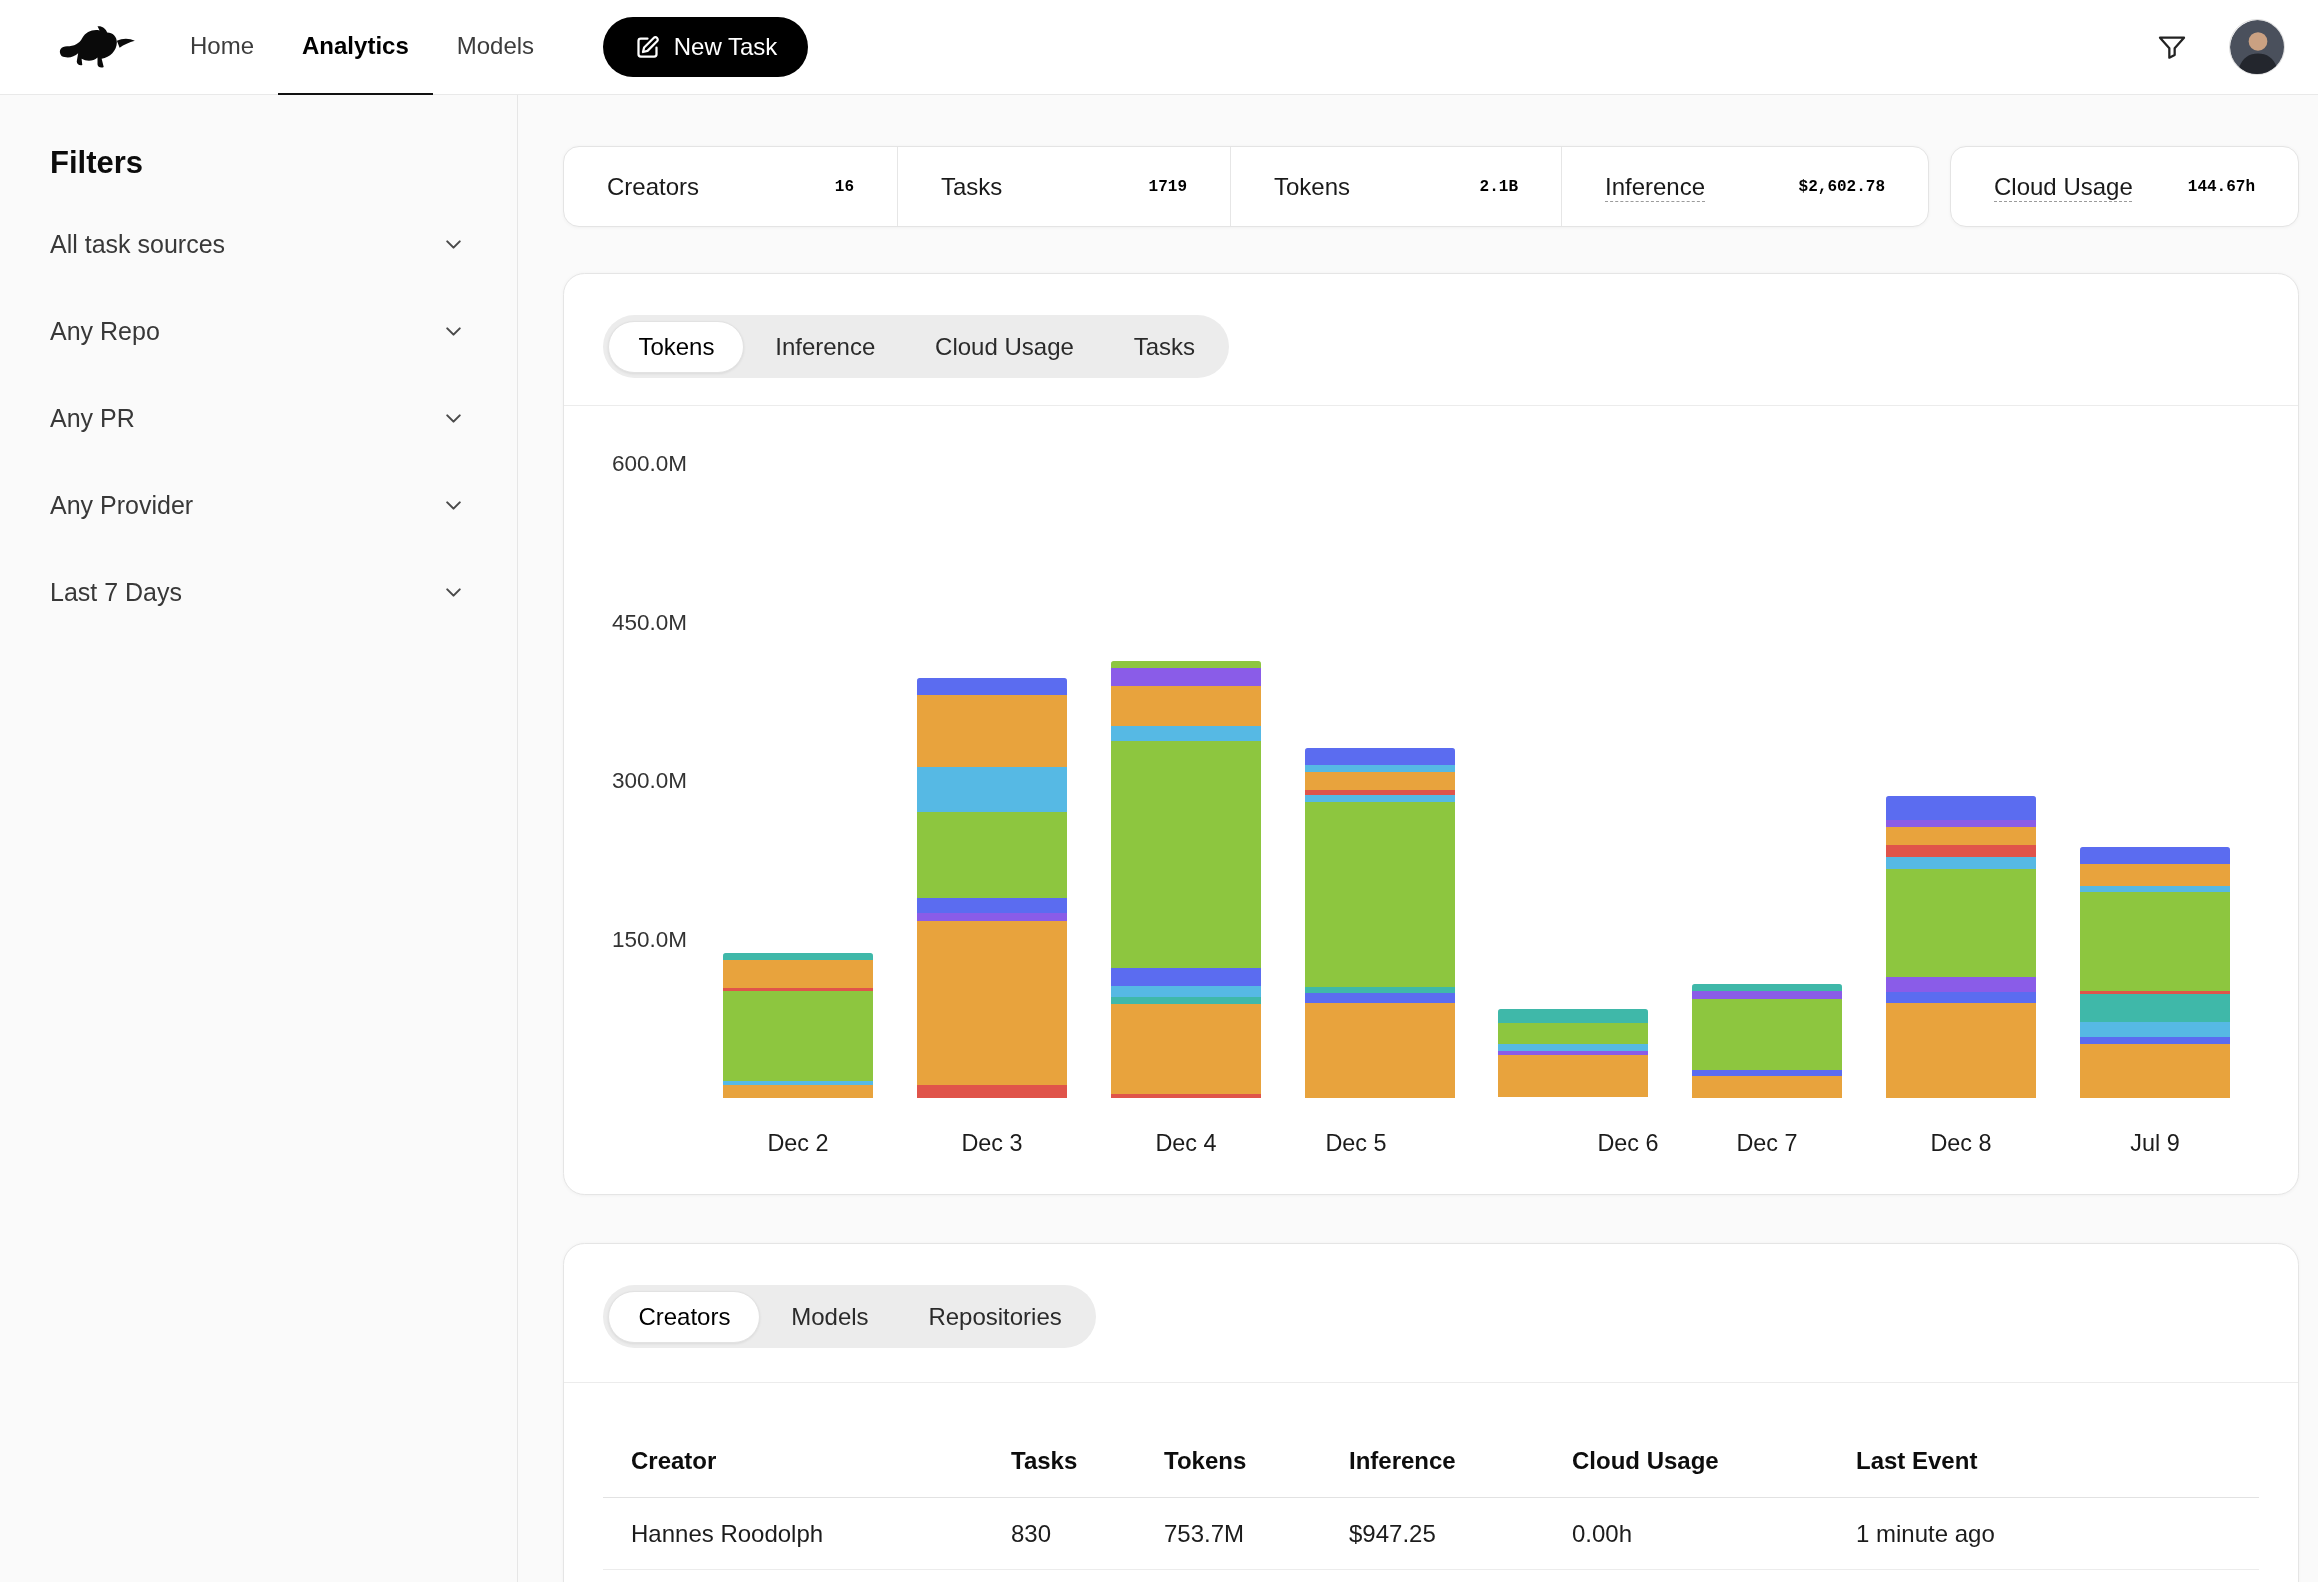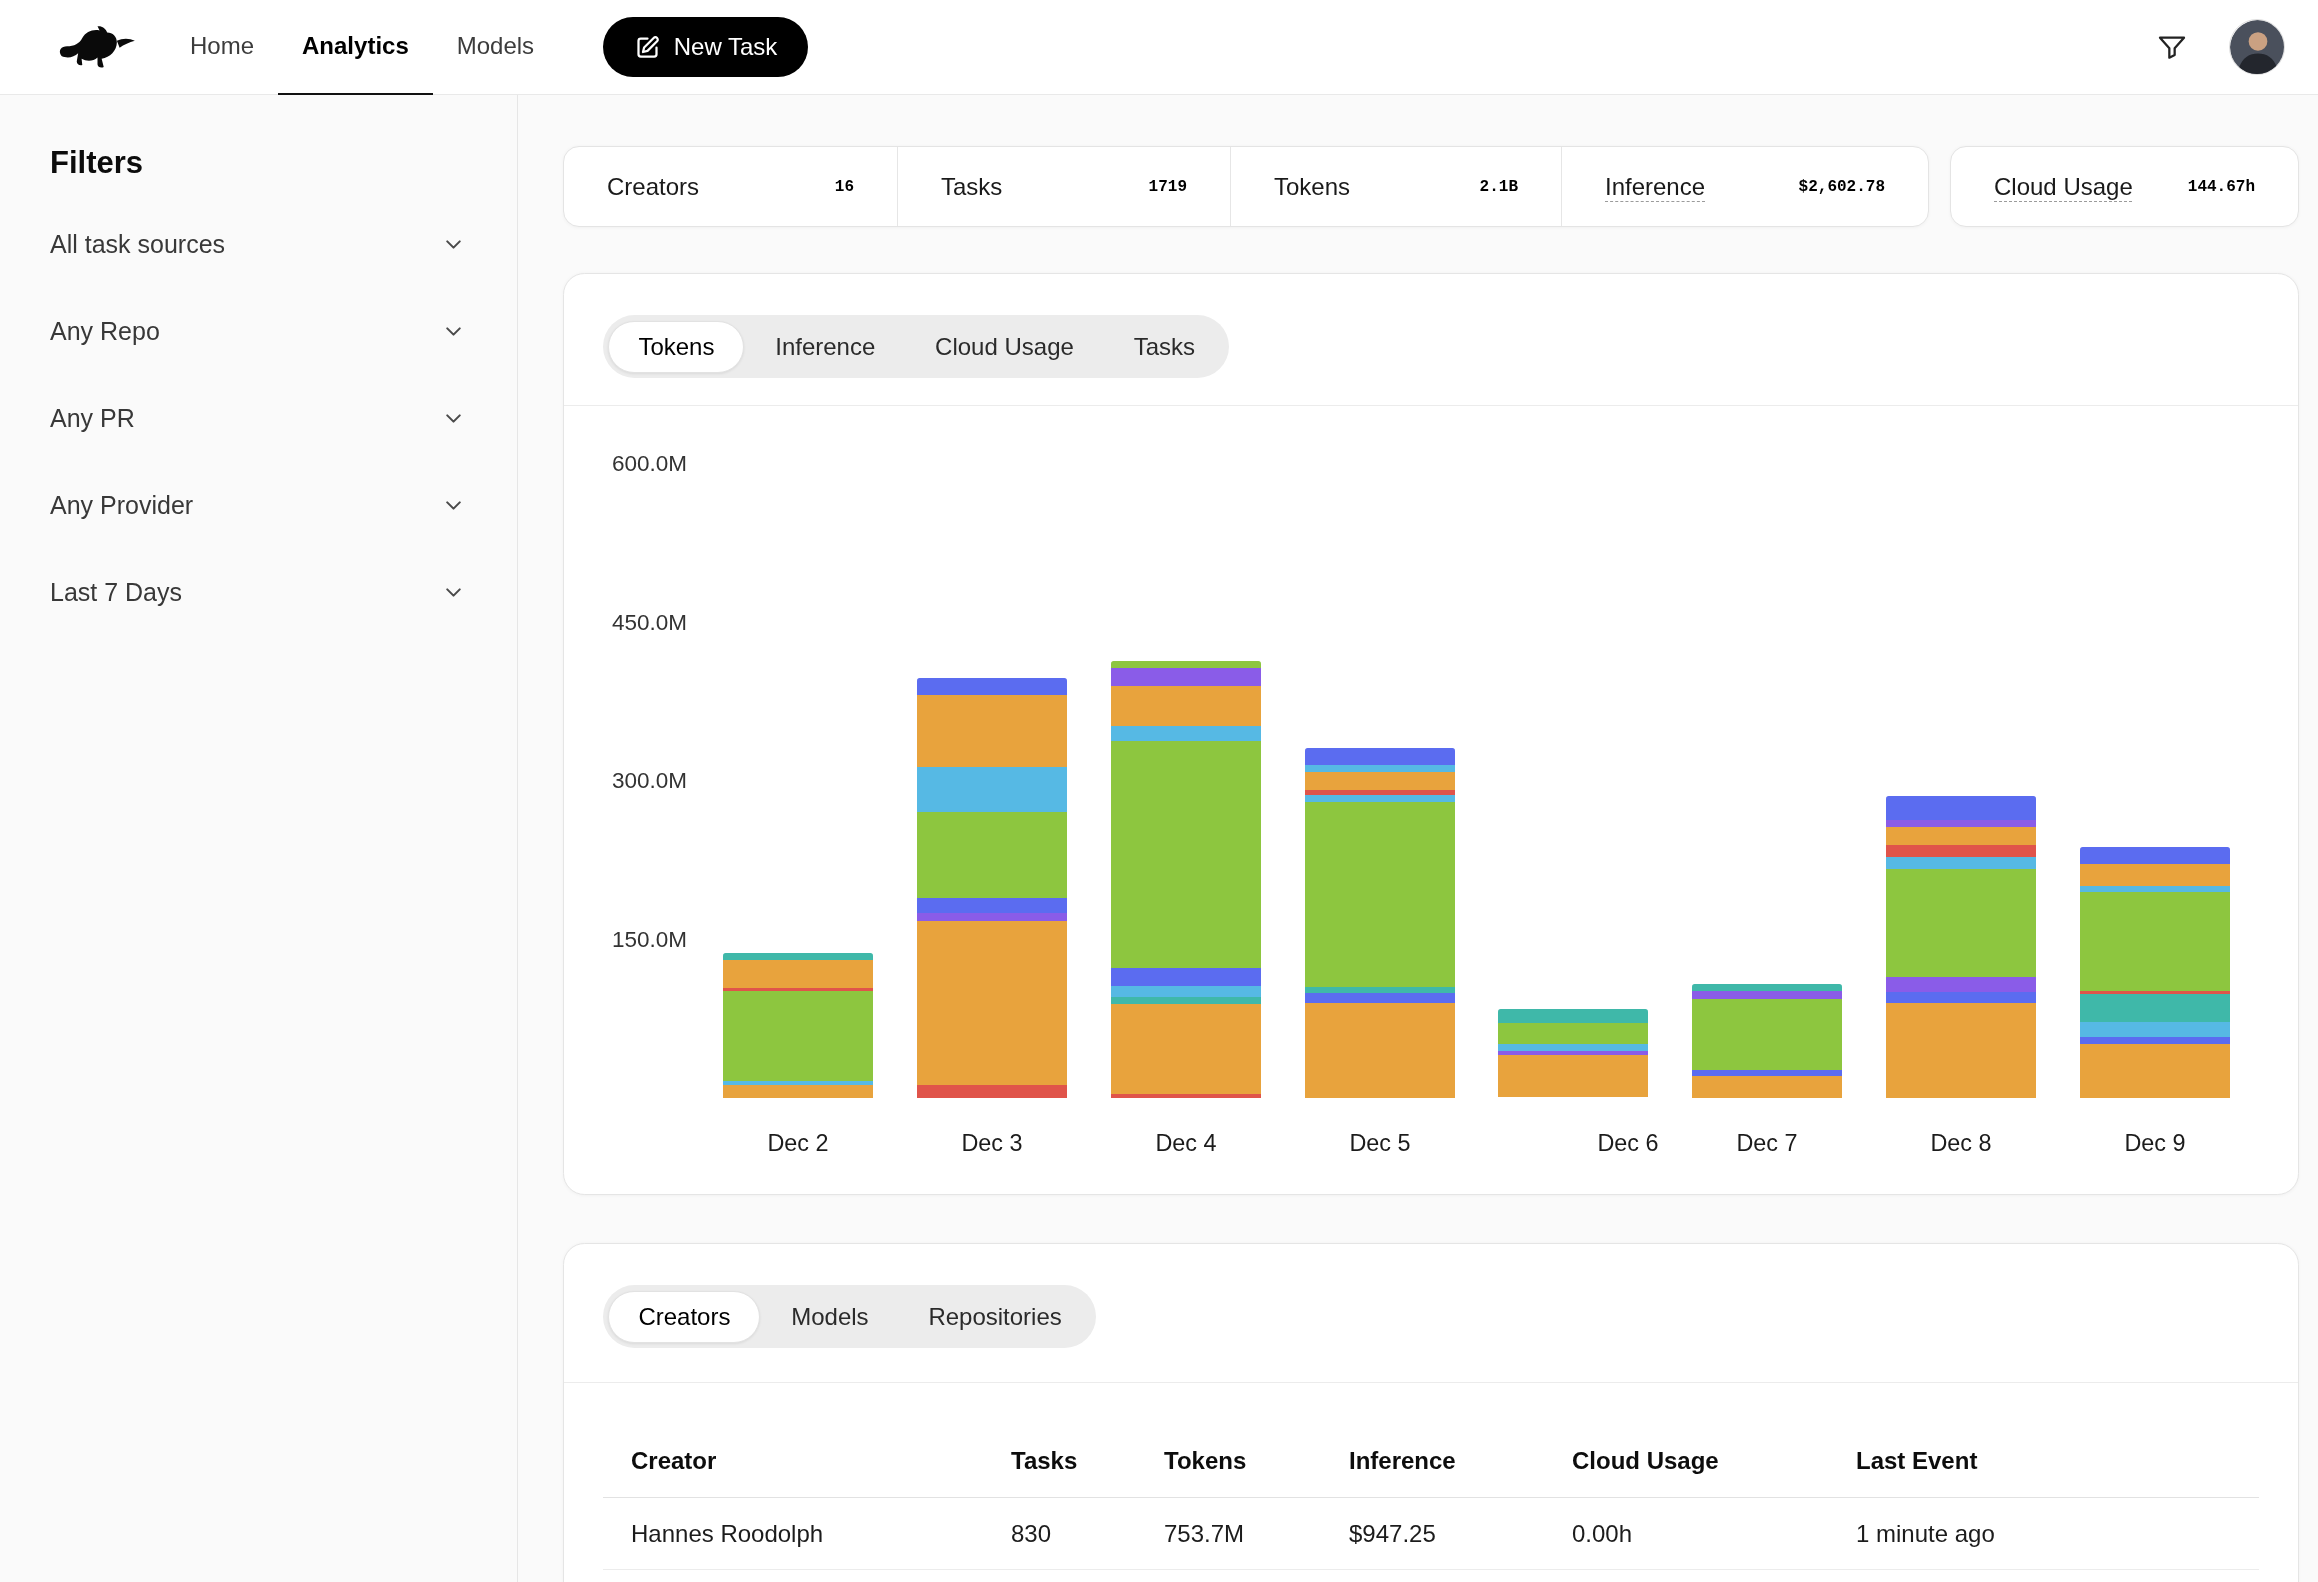--- a/index.html
+++ b/index.html
@@ -304,21 +304,21 @@
           <div class="bar-seg" style="height: 17px; background: rgb(91, 108, 240);"></div>
           <div class="bar-seg" style="height: 7.4px; background: rgb(86, 185, 228);"></div>
           <div class="bar-seg" style="height: 18px; background: rgb(232, 163, 61);"></div>
           <div class="bar-seg" style="height: 4.2px; background: rgb(224, 84, 74);"></div>
           <div class="bar-seg" style="height: 7.4px; background: rgb(86, 185, 228);"></div>
           <div class="bar-seg" style="height: 185px; background: rgb(141, 198, 63);"></div>
           <div class="bar-seg" style="height: 6.3px; background: rgb(63, 184, 169);"></div>
           <div class="bar-seg" style="height: 9.5px; background: rgb(91, 108, 240);"></div>
           <div class="bar-seg" style="height: 95px; background: rgb(232, 163, 61);"></div>
         </div>
-        <div class="xlabel" style="left: 816px;">Dec 5</div>
+        <div class="xlabel" style="left: 792px;">Dec 5</div>
         <div class="bar" style="left: 934px; top: 604px; width: 150px; height: 89px;">
           <div class="bar-seg" style="height: 13.7px; background: rgb(63, 184, 169);"></div>
           <div class="bar-seg" style="height: 21px; background: rgb(141, 198, 63);"></div>
           <div class="bar-seg" style="height: 7.4px; background: rgb(86, 185, 228);"></div>
           <div class="bar-seg" style="height: 4.2px; background: rgb(138, 92, 232);"></div>
           <div class="bar-seg" style="height: 42px; background: rgb(232, 163, 61);"></div>
         </div>
         <div class="xlabel" style="left: 1064px;">Dec 6</div>
         <div class="bar" style="left: 1128px; top: 579px; width: 150px; height: 114px;">
           <div class="bar-seg" style="height: 7.4px; background: rgb(63, 184, 169);"></div>
@@ -344,21 +344,21 @@
           <div class="bar-seg" style="height: 17px; background: rgb(91, 108, 240);"></div>
           <div class="bar-seg" style="height: 22px; background: rgb(232, 163, 61);"></div>
           <div class="bar-seg" style="height: 6.3px; background: rgb(86, 185, 228);"></div>
           <div class="bar-seg" style="height: 99px; background: rgb(141, 198, 63);"></div>
           <div class="bar-seg" style="height: 3.2px; background: rgb(224, 84, 74);"></div>
           <div class="bar-seg" style="height: 27.5px; background: rgb(63, 184, 169);"></div>
           <div class="bar-seg" style="height: 15px; background: rgb(86, 185, 228);"></div>
           <div class="bar-seg" style="height: 7.4px; background: rgb(91, 108, 240);"></div>
           <div class="bar-seg" style="height: 54px; background: rgb(232, 163, 61);"></div>
         </div>
-        <div class="xlabel" style="left: 1591px;">Dec 9</div>
+        <div class="xlabel" style="left: 1591px;">Jul 9</div>
       </div>
   </section>
 
   <section class="card table-card">
     <div class="tabs" id="table-tabs">
         <div class="tab active">Creators</div>
         <div class="tab">Models</div>
         <div class="tab">Repositories</div>
       </div>
     <div class="card-divider" style="top:138px;"></div>

